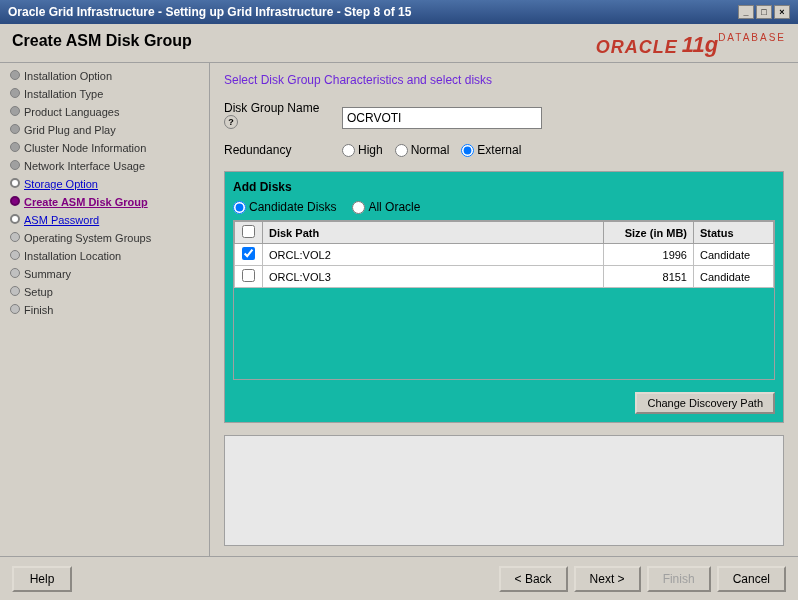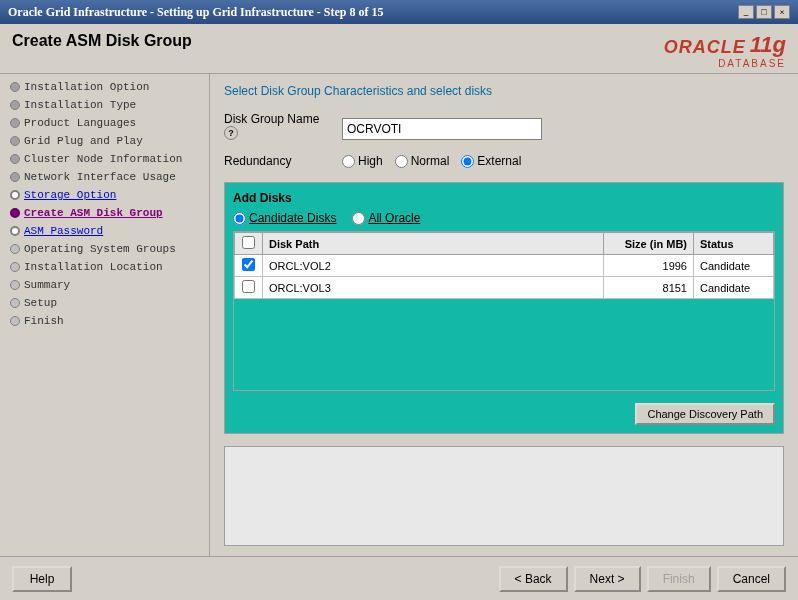--- a/index.html
+++ b/index.html
@@ -9,21 +9,20 @@
     .title-bar {
       background: linear-gradient(to bottom, #4a6fa5, #2a4a7f);
       color: white;
       padding: 4px 8px;
       font-size: 12px;
       font-weight: bold;
       display: flex;
       align-items: center;
       justify-content: space-between;
       height: 24px;
-      font-family: Liberation Serif, serif;
     }
     .title-bar-buttons { display: flex; gap: 2px; }
     .title-btn {
       width: 16px; height: 14px;
       background: #d4d0c8;
       border: 1px solid #808080;
       font-size: 9px;
       display: flex; align-items: center; justify-content: center;
       cursor: pointer;
       color: #000;
@@ -46,22 +45,21 @@
       justify-content: space-between;
       border-bottom: 1px solid #a0a0a0;
     }
     .header-title {
       font-size: 16px;
       font-weight: bold;
       color: #000;
     }
     .oracle-logo {
       display: flex;
-      flex-direction: column;
-      align-items: flex-end;
+      flex-direction: row;
     }
     .oracle-text {
       color: #c0392b;
       font-size: 18px;
       font-weight: bold;
       font-style: italic;
       letter-spacing: 1px;
     }
     .oracle-db-text {
       color: #c0392b;
@@ -93,24 +91,23 @@
       border-right: 1px solid #a0a0a0;
       padding: 4px 0;
       overflow-y: auto;
     }
     .sidebar-item {
       padding: 3px 8px 3px 24px;
       font-size: 11px;
       color: #333;
       cursor: default;
       display: flex;
-      align-items: center;
+      align-items: flex-start;
       gap: 4px;
       position: relative;
-      font-family: Liberation Mono, monospace;
     }
     .sidebar-item.link {
       color: #0000cc;
       text-decoration: underline;
       cursor: pointer;
     }
     .sidebar-item.current {
       color: #800080;
       font-weight: bold;
       text-decoration: underline;
@@ -142,21 +139,21 @@
       flex: 1;
       padding: 10px 14px;
       display: flex;
       flex-direction: column;
       gap: 8px;
       overflow: hidden;
     }
 
     .section-title {
       font-size: 12px;
-      color: #0369a1;
+      color: #6d28d9;
       margin-bottom: 6px;
     }
 
     
     .form-row {
       display: flex;
       align-items: flex-end;
       gap: 8px;
       margin-bottom: 6px;
     }
@@ -204,21 +201,20 @@
     }
     .add-disks-title {
       font-size: 12px;
       font-weight: bold;
       margin-bottom: 6px;
     }
     .disk-filter {
       display: flex;
       gap: 16px;
       margin-bottom: 6px;
-      text-decoration: underline;
     }
 
     
     .disk-table {
       width: 100%;
       border-collapse: collapse;
       background: white;
       font-size: 11px;
     }
     .disk-table th {

